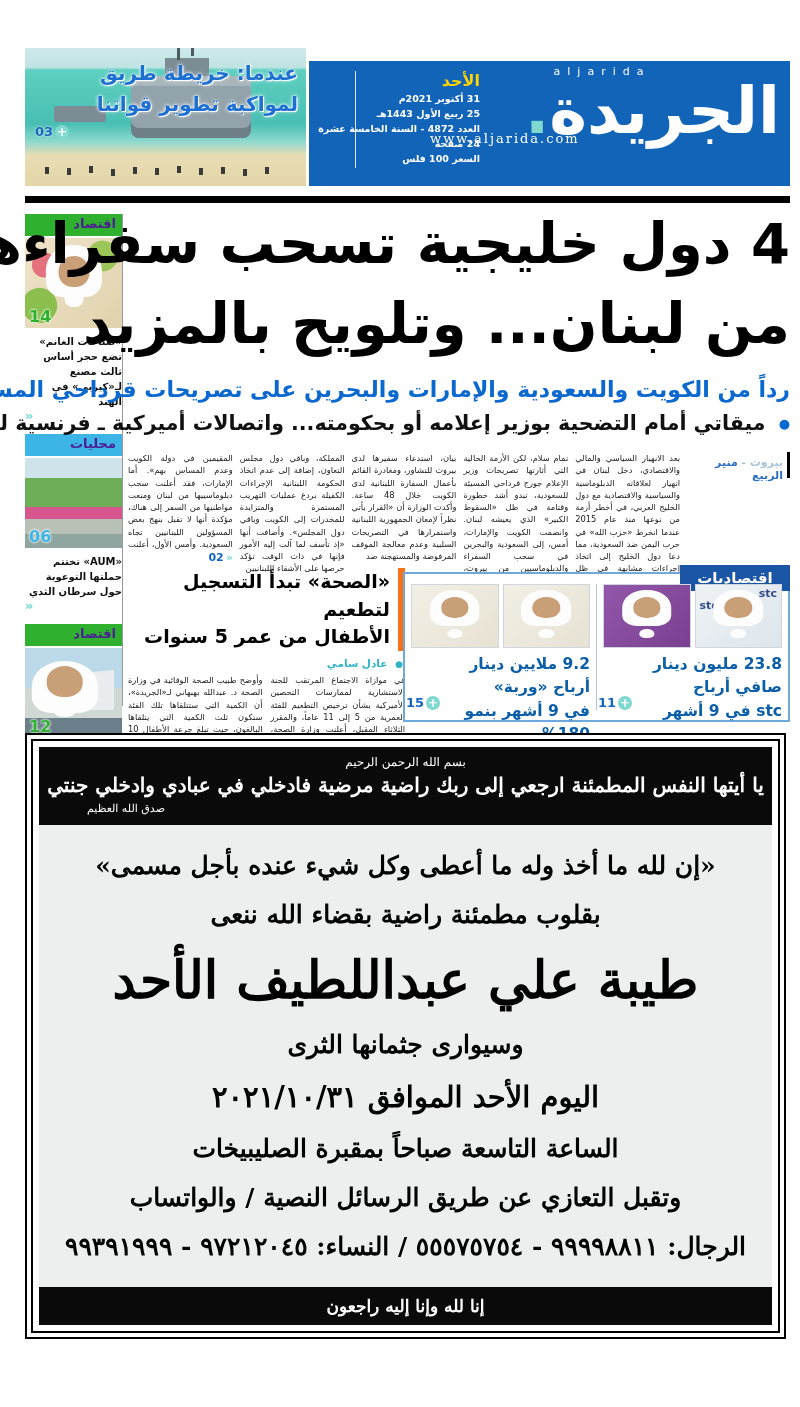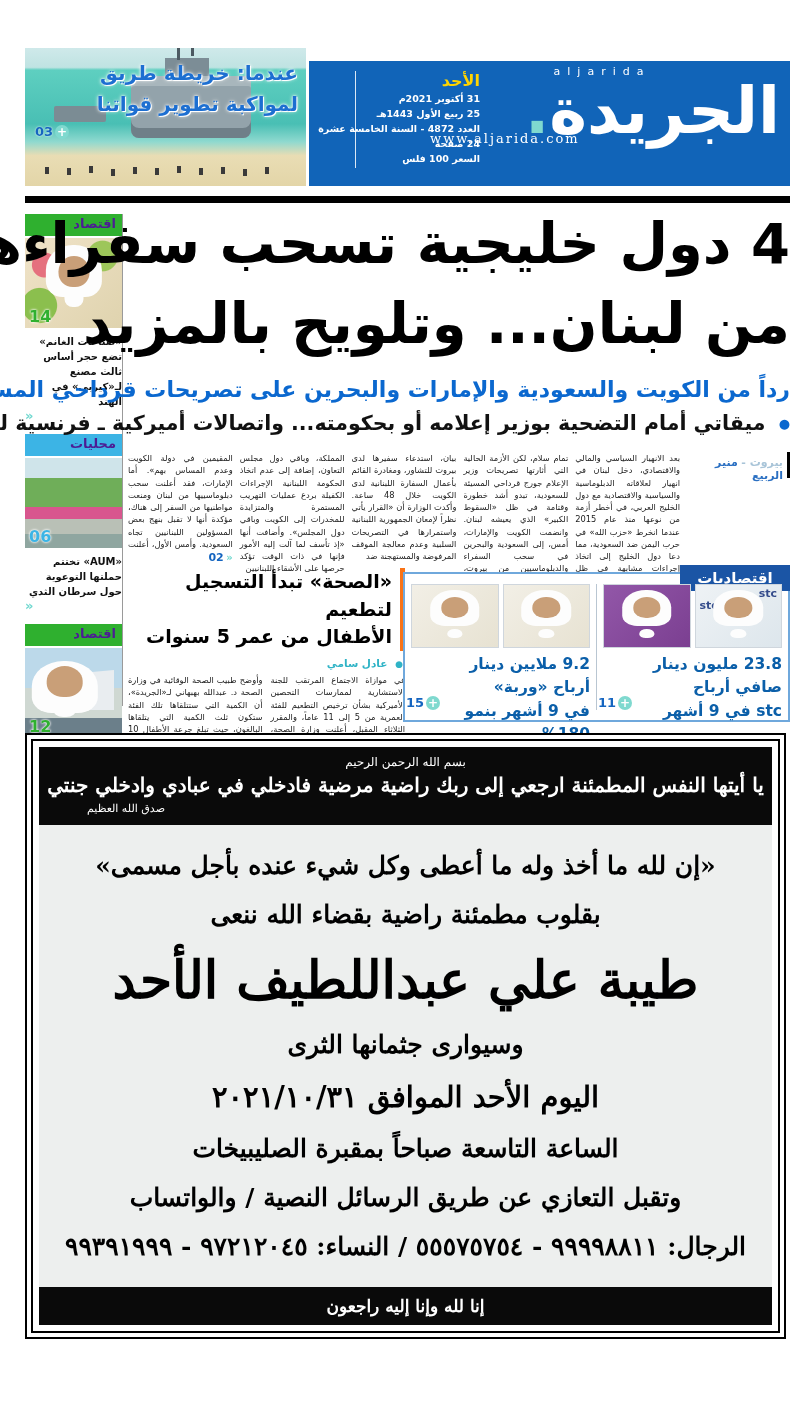--- a/index.html
+++ b/index.html
@@ -68,21 +68,21 @@
   .article{left:128px;top:452px;width:662px;height:108px;display:flex;gap:7px;}
   .byline-strip{width:96px;flex:none;font-size:11px;text-align:right;padding-top:4px;border-right:3px solid #000;padding-right:4px;height:22px;}
   .by-loc{color:#a8c4d8;font-weight:bold;}
   .by-name{color:#2a6fc2;font-weight:bold;}
   .acol{flex:1;font-size:8.3px;line-height:1.48;text-align:justify;text-align-last:right;color:#222;}
   .contmark{color:#6fd8cf;font-weight:bold;font-size:10px;}
   .contpg{color:#1565c0;font-weight:bold;font-size:11px;}
 
   
   .health{left:128px;top:568px;width:277px;}
-  .h-head{border-left:none;border-right:5px solid #f97316;padding-right:8px;font-size:19px;font-weight:bold;color:#000;line-height:1.45;}
+  .h-head{border-left:none;border-right:7px solid #f97316;padding-right:8px;font-size:19px;font-weight:bold;color:#000;line-height:1.45;}
   .h-by{margin:6px 2px 5px 0;font-size:10.5px;font-weight:bold;color:#2fb3c6;text-align:right;}
   .h-by .blt{font-size:9px;margin-left:4px;}
   .h-cols{display:flex;gap:8px;}
   .h-col{flex:1;font-size:8.3px;line-height:1.5;text-align:justify;text-align-last:right;color:#222;}
 
   
   .econ{left:403px;top:572px;width:387px;height:150px;border:2px solid #6fa8dc;box-sizing:border-box;background:#fff;}
   .econ-label{position:absolute;top:-9px;left:auto;right:-2px;width:110px;height:26px;background:#1b55a5;color:#fff;font-size:15px;font-weight:bold;text-align:center;line-height:26px;}
   .econ-items{display:flex;height:100%;}
   .econ-item{flex:1;position:relative;padding:10px 6px 4px;}

